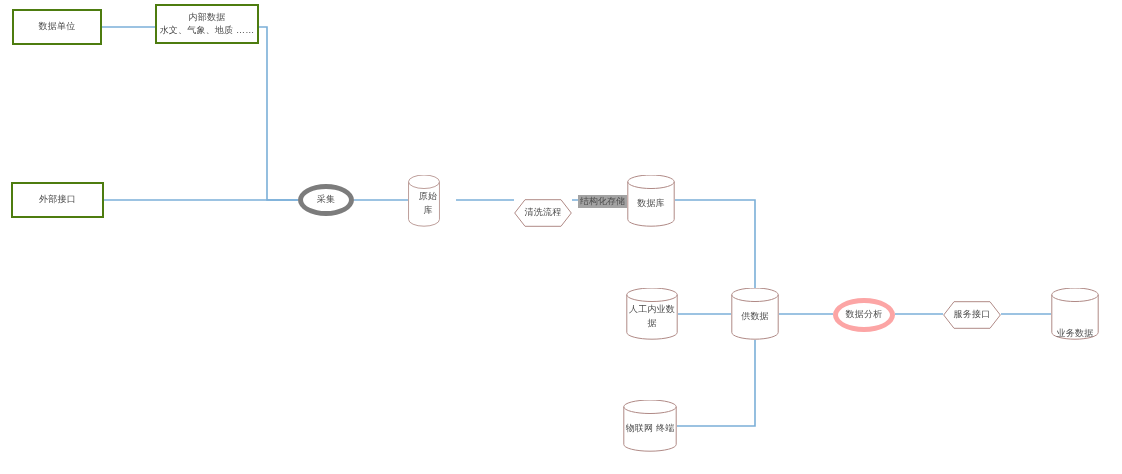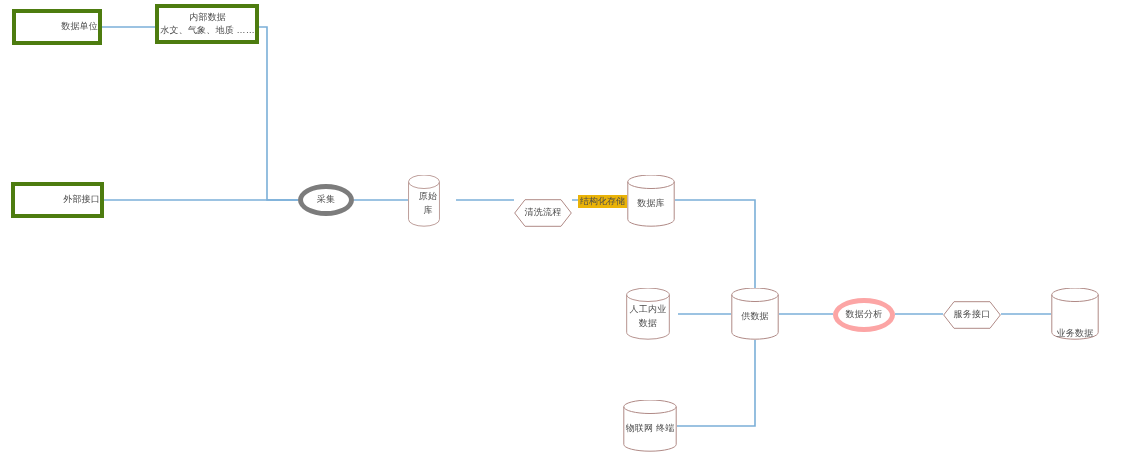--- a/index.html
+++ b/index.html
@@ -36,23 +36,22 @@
     color: #4a4a4a;
     font-size: 9px;
     line-height: 1.45;
     letter-spacing: 0.2px;
     white-space: pre-line;
     z-index: 3;
   }
   
   .node.rect {
     background: #ffffff;
-    border: 4px solid #4d7c0f;
+    border: 2px solid #4d7c0f;
     border-radius: 0;
-    justify-content: flex-end;
   }
   
   .node.cyl {
     background: transparent;
     border: none;
   }
   .cyl .cyl-svg {
     position: absolute;
     left: 0;
     top: 0;
@@ -87,21 +86,21 @@
   }
   .hex .hex-label {
     position: relative;
     z-index: 2;
   }
   
   .edge-label {
     position: absolute;
     color: #4a4a4a;
     font-size: 9px;
-    background: #eab308;
+    background: #a3a3a3;
     padding: 0 2px;
     white-space: nowrap;
     z-index: 4;
     text-align: right;
   }
 </style>
 </head>
 <body>
 
 <div id="canvas">
@@ -131,21 +130,21 @@
           <path d="M 0.8,6.76 L 0.8,44.440000000000005 A 23.2,6.76 0 0 0 47.2,44.440000000000005 L 47.2,6.76" fill="#ffffff" stroke="#b08a86" stroke-width="1"></path>
           <ellipse cx="24" cy="6.76" rx="23.2" ry="6.76" fill="#ffffff" stroke="#b08a86" stroke-width="1"></ellipse>
         </svg><span class="cyl-label">原始库</span></div>
       <div class="node hex" style="left: 514px; top: 186px; width: 58px; height: 28px; margin-top: 13px;"><svg class="hex-svg" viewBox="0 0 58 28" preserveAspectRatio="none">
           <polygon points="11.02,0.7 46.980000000000004,0.7 57.3,14 46.980000000000004,27.3 11.02,27.3 0.7,14" fill="#ffffff" stroke="#b08a86" stroke-width="1"></polygon>
         </svg><span class="hex-label">清洗流程</span></div>
       <div class="node cyl" style="left: 627px; top: 175px; width: 48px; height: 52px;"><svg class="cyl-svg" viewBox="0 0 48 52" preserveAspectRatio="none">
           <path d="M 0.8,6.76 L 0.8,44.440000000000005 A 23.2,6.76 0 0 0 47.2,44.440000000000005 L 47.2,6.76" fill="#ffffff" stroke="#b08a86" stroke-width="1"></path>
           <ellipse cx="24" cy="6.76" rx="23.2" ry="6.76" fill="#ffffff" stroke="#b08a86" stroke-width="1"></ellipse>
         </svg><span class="cyl-label">数据库</span></div>
-      <div class="node cyl" style="left: 626px; top: 288px; width: 44px; height: 52px;"><svg class="cyl-svg" viewBox="0 0 52 52" preserveAspectRatio="none">
+      <div class="node cyl" style="left: 626px; top: 288px; width: 52px; height: 52px;"><svg class="cyl-svg" viewBox="0 0 52 52" preserveAspectRatio="none">
           <path d="M 0.8,6.76 L 0.8,44.440000000000005 A 25.2,6.76 0 0 0 51.2,44.440000000000005 L 51.2,6.76" fill="#ffffff" stroke="#b08a86" stroke-width="1"></path>
           <ellipse cx="26" cy="6.76" rx="25.2" ry="6.76" fill="#ffffff" stroke="#b08a86" stroke-width="1"></ellipse>
         </svg><span class="cyl-label">人工内业数据</span></div>
       <div class="node cyl" style="left: 731px; top: 288px; width: 48px; height: 52px;"><svg class="cyl-svg" viewBox="0 0 48 52" preserveAspectRatio="none">
           <path d="M 0.8,6.76 L 0.8,44.440000000000005 A 23.2,6.76 0 0 0 47.2,44.440000000000005 L 47.2,6.76" fill="#ffffff" stroke="#b08a86" stroke-width="1"></path>
           <ellipse cx="24" cy="6.76" rx="23.2" ry="6.76" fill="#ffffff" stroke="#b08a86" stroke-width="1"></ellipse>
         </svg><span class="cyl-label">供数据</span></div>
       <div class="node cyl" style="left: 623px; top: 400px; width: 54px; height: 52px;"><svg class="cyl-svg" viewBox="0 0 54 52" preserveAspectRatio="none">
           <path d="M 0.8,6.76 L 0.8,44.440000000000005 A 26.2,6.76 0 0 0 53.2,44.440000000000005 L 53.2,6.76" fill="#ffffff" stroke="#b08a86" stroke-width="1"></path>
           <ellipse cx="27" cy="6.76" rx="26.2" ry="6.76" fill="#ffffff" stroke="#b08a86" stroke-width="1"></ellipse>

